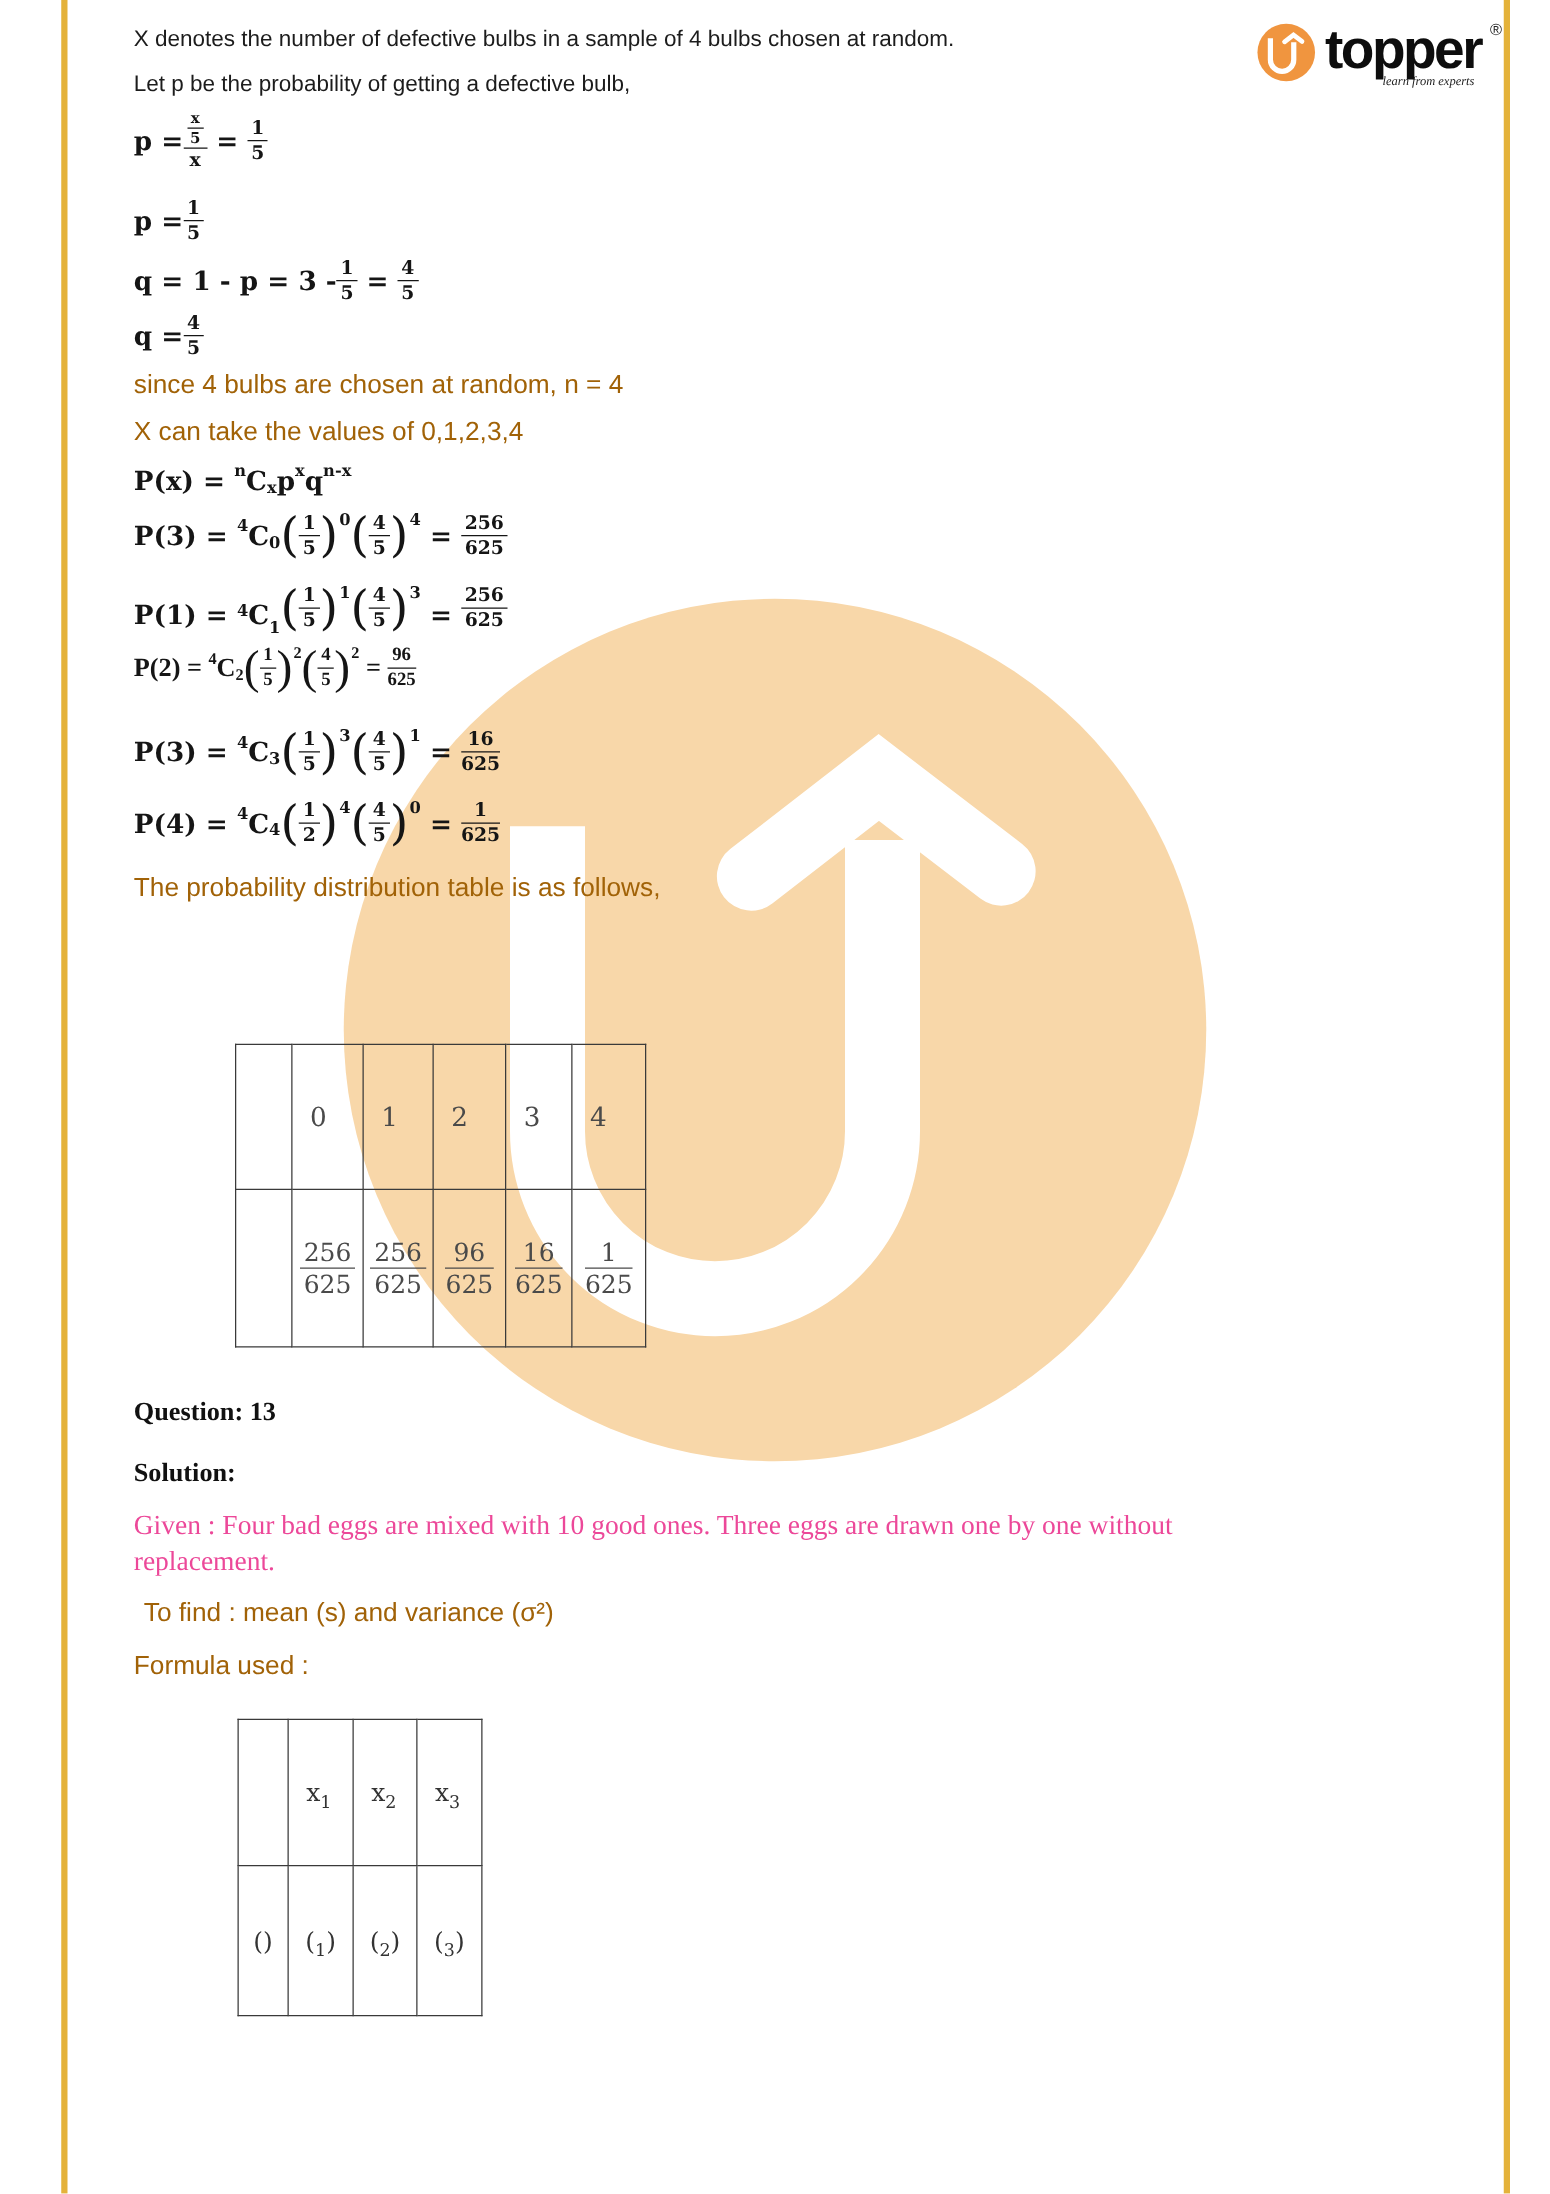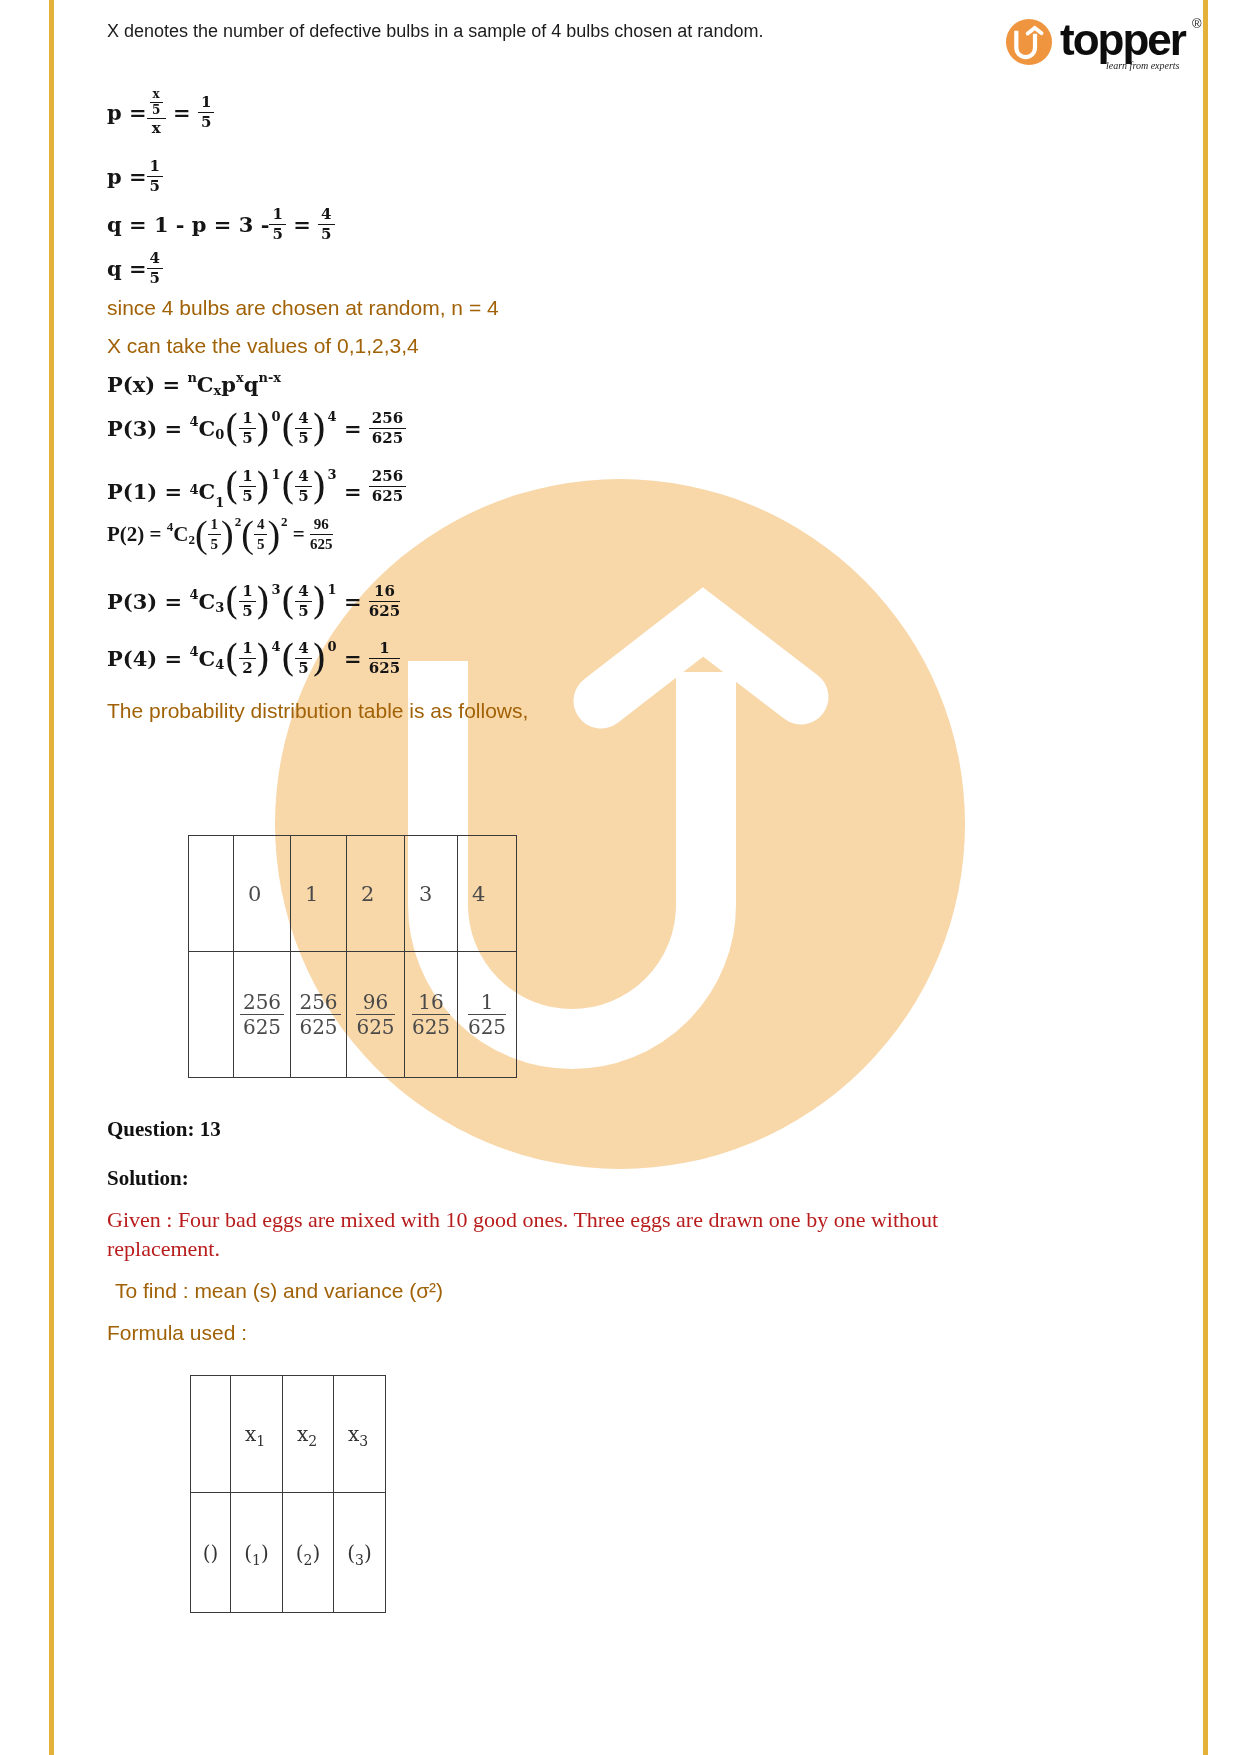--- a/index.html
+++ b/index.html
@@ -6,21 +6,21 @@
   .page{position:relative;width:1240px;height:1755px;background:#ffffff;overflow:hidden;
         font-family:"DejaVu Serif",serif;color:#1f1f1f;}
   .vline{position:absolute;top:0;bottom:0;width:5px;z-index:3;}
   .watermark{position:absolute;left:0;top:0;z-index:1;}
   .blk{position:absolute;z-index:2;}
 
   
   .t-narrow{font-family:Liberation Sans, sans-serif;font-size:18px;color:#1c1c1c;}
   .t-wide{font-family:Liberation Sans, sans-serif;font-size:21px;color:#a16207;}
   .t-bold{font-family:"Liberation Serif",serif;font-size:21px;font-weight:bold;color:#111111;}
-  .t-given{font-family:"Liberation Serif",serif;font-size:22px;color:#b91c1c;}
+  .t-given{font-family:"Liberation Serif",serif;font-size:22px;color:#ec4899;}
 
   
   .fm{display:flex;align-items:center;font-family:"DejaVu Serif",serif;
       font-weight:bold;font-size:21px;color:#151515;}
   .fm .mt{white-space:pre;}
   .sp{font-size:13px;position:relative;top:-7px;}
   .sb{font-size:13px;position:relative;top:6px;}
   .frac{display:inline-block;text-align:center;vertical-align:middle;line-height:1.1;font-size:15px;}
   .frac .fn{display:block;border-bottom:1.5px solid currentColor;padding:0 3px 1px 3px;}
   .frac .fd{display:block;padding-top:1px;}
@@ -67,20 +67,21 @@
   <svg class="blk" style="left:1005px;top:18px;" width="48" height="48" viewBox="0 0 100 100">
     <circle cx="50" cy="50" r="48" fill="#F0953F"></circle>
     <path d="M23.6,26.4 L23.6,62 A19.4,19.4 0 0 0 62.5,62 L62.5,33" stroke="#ffffff" stroke-width="8.7" fill="none"></path>
     <polyline points="47.2,32.2 62,20.7 76.2,31.6" stroke="#ffffff" stroke-width="8" fill="none" stroke-linejoin="miter" stroke-linecap="round"></polyline>
   </svg>
   <div class="brand" style="left:1060px;top:18px;">topper</div>
   <div class="reg" style="left:1192px;top:16px;">®</div>
   <div class="tagline" style="left:1106px;top:60px;">learn from experts</div>
 
   <div class="blk t-narrow" style="left:107px;top:21px;">X denotes the number of defective bulbs in a sample of 4 bulbs chosen at random.</div>
+  <div class="blk t-narrow" style="left:107px;top:57px;">Let p be the probability of getting a defective bulb,</div>
 
   <div class="blk fm" style="left:107px;top:88px;">
       <span class="mt">p =</span>
       <span class="frac">
         <span class="fn"><span class="frac mini"><span class="fn">x</span><span class="fd">5</span></span></span>
         <span class="fd">x</span>
       </span>
       <span class="mt"> = </span>
       <span class="frac">
         <span class="fn">1</span>

